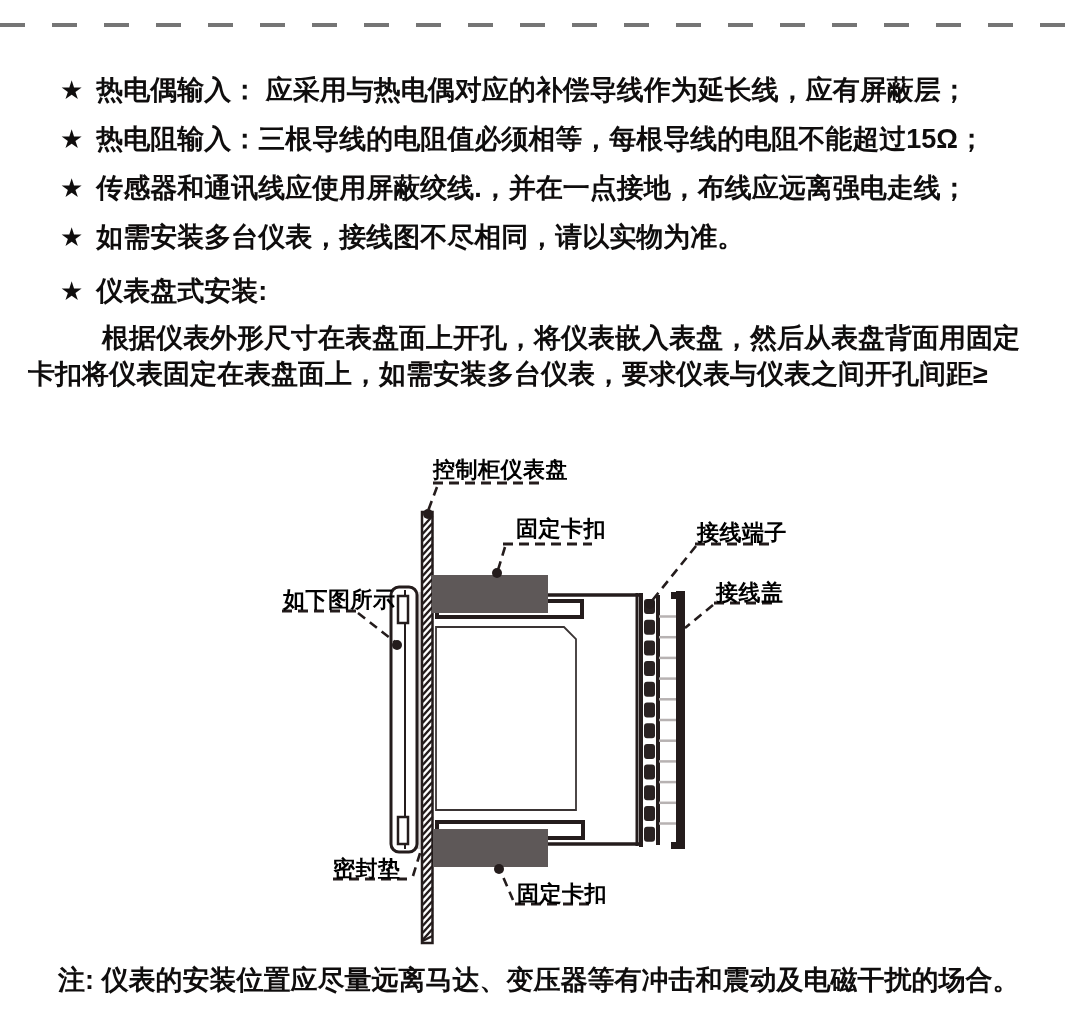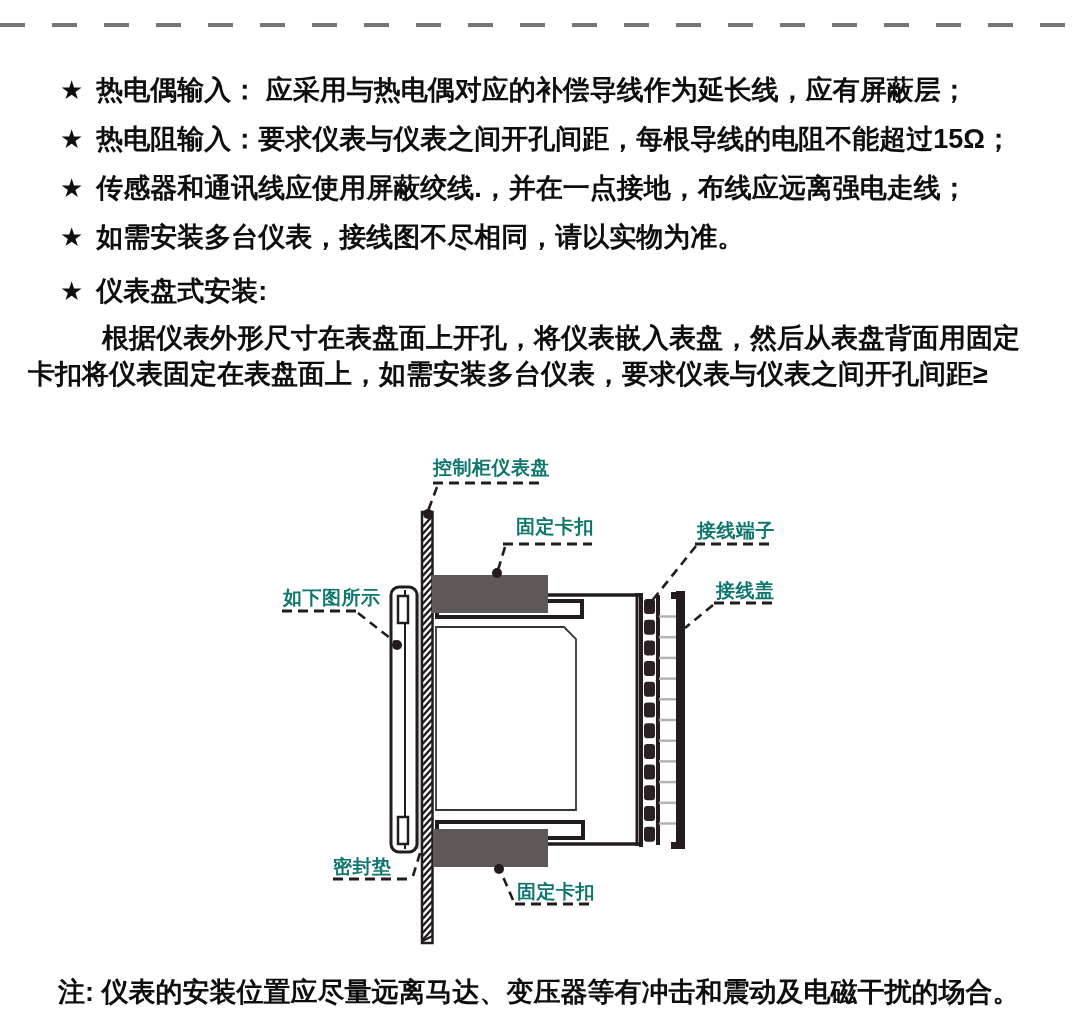--- a/index.html
+++ b/index.html
@@ -13,42 +13,42 @@
   }
   .bullet{
     position:absolute;left:60px;display:flex;gap:13px;align-items:flex-start;
     font-size:27px;font-weight:700;white-space:nowrap;line-height:1.05;
   }
   .bullet .star{font-size:26px;line-height:1.1;}
   .para-line{
     position:absolute;font-size:27px;font-weight:700;white-space:nowrap;line-height:1.05;
   }
   .note{
-    position:absolute;left:58px;top:962px;font-size:27px;font-weight:700;white-space:nowrap;margin-top:12px;
+    position:absolute;left:58px;top:962px;font-size:27px;font-weight:700;white-space:nowrap;
   }
   .dlabel{
-    position:absolute;font-size:19px;font-weight:700;white-space:nowrap;
-    color:#0f766e;letter-spacing:0.5px;line-height:1.1;
+    position:absolute;font-size:22px;font-weight:700;white-space:nowrap;
+    color:#000000;letter-spacing:0.5px;line-height:1.1;
   }
   .diagram-svg{position:absolute;left:0;top:0;width:1080px;height:1031px;}
 </style>
 </head>
 <body>
 
 <div class="page">
 
   <div class="divider"></div>
 
   <div class="bullet" style="top:76px">
     <span class="star">★</span>
     <span>热电偶输入： 应采用与热电偶对应的补偿导线作为延长线，应有屏蔽层；</span>
   </div>
   <div class="bullet" style="top:125px">
     <span class="star">★</span>
-    <span>热电阻输入：要求仪表与仪表之间开孔间距，每根导线的电阻不能超过15Ω；</span>
+    <span>热电阻输入：三根导线的电阻值必须相等，每根导线的电阻不能超过15Ω；</span>
   </div>
   <div class="bullet" style="top:174px">
     <span class="star">★</span>
     <span>传感器和通讯线应使用屏蔽绞线.，并在一点接地，布线应远离强电走线；</span>
   </div>
   <div class="bullet" style="top:223px">
     <span class="star">★</span>
     <span>如需安装多台仪表，接线图不尽相同，请以实物为准。</span>
   </div>
   <div class="bullet" style="top:277px">

